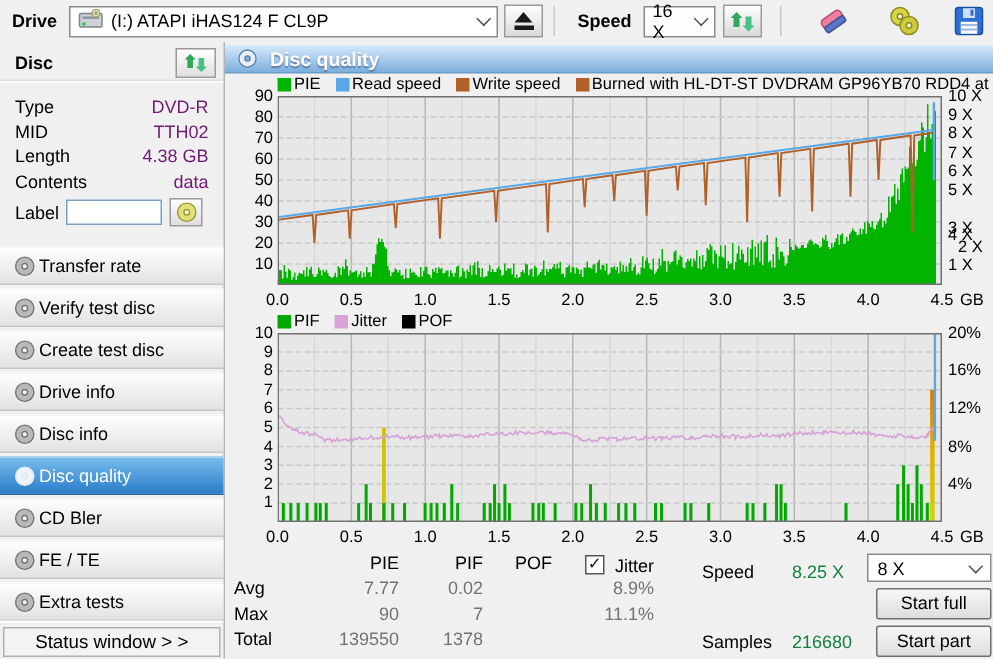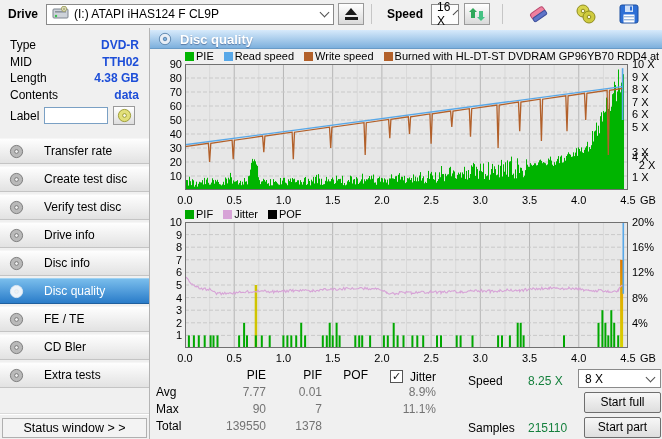--- a/index.html
+++ b/index.html
@@ -15,48 +15,48 @@
   
   .toolbar { position:absolute; left:0; top:0; width:662px; height:28px;
     display:flex; align-items:center; background:#f0f0f0; }
   .tb-label { font-weight:bold; margin:0 8px; }
   .combo { background:#fff; border:1px solid #8a8a8a; height:21px;
     display:flex; align-items:center; padding:0 5px; gap:5px; }
   .combo .chev, .sel .chev { width:7px; height:7px; border-right:1.6px solid #505050;
     border-bottom:1.6px solid #505050; transform:rotate(45deg); margin-top:-3px; }
   .drive-combo { width:288px; }
   .drive-combo .txt { flex:1; white-space:nowrap; overflow:hidden; }
-  .speed-combo { width:28px; background:#fdfdfd; }
+  .speed-combo { width:48px; background:#fdfdfd; }
   .tb-btn { border:1px solid #9a9a9a; background:linear-gradient(#ffffff,#d9d9d9);
     height:22px; display:flex; flex-direction:column; align-items:center; justify-content:center; }
   .eject-btn { width:26px; margin-left:4px; }
   .eject-tri { width:0; height:0; border-left:6px solid transparent;
     border-right:6px solid transparent; border-bottom:7px solid #1a1a1a; }
   .eject-bar { width:13px; height:2.5px; background:#1a1a1a; margin-top:2px; }
   .tb-sep { width:1px; height:20px; background:#c6c6c6; margin:0 7px; }
   .arrows-btn { width:26px; }
   .tb-icon { width:26px; height:24px; display:flex; align-items:center; justify-content:center; margin:0 3px; }
   
   .sidebar { position:absolute; left:0; top:28px; width:150px; height:411px;
     background:#f0f0f0; border-right:1px solid #b4b4b4; }
   .disc-head { height:24px; display:flex; align-items:center; justify-content:space-between;
     padding:0 5px 0 10px; border-bottom:1px solid #dcdcdc; box-shadow:0 1px 0 #fff; margin-top:2px;}
   .disc-head .t { font-weight:bold; }
   .mini-btn { border:1px solid #9a9a9a; background:linear-gradient(#ffffff,#dedede);
     width:27px; height:20px; display:flex; align-items:center; justify-content:center; }
   .info-rows { margin-top:9px; }
   .info-row { display:flex; justify-content:space-between; padding:0 10px; height:16.5px; align-items:center;}
-  .info-row .v { color:#1d4ed8; font-weight:bold; }
+  .info-row .v { color:#701a75; font-weight:normal; }
   .label-row { display:flex; align-items:center; padding:3px 4px 0 10px; gap:5px; }
   .label-row input { width:64px; height:17px; border:1px solid #7aa0c4; background:#fff; font-size:11px;}
   .label-row .mini-btn { width:22px; height:19px; }
   .side-btns { margin-top:13px; }
   .side-btn { height:26px; margin-bottom:2px; background:linear-gradient(#fefefe,#e2e2e2);
     border-top:1px solid #f6f6f6; border-bottom:1px solid #c4c4c4;
-    display:flex; align-items:center; gap:20px; padding-left:9px; cursor:default; }
+    display:flex; align-items:center; gap:2px; padding-left:9px; cursor:default; }
   .side-btn.active { background:linear-gradient(#79bdec,#2a7cc9); color:#fff; border-top:1px solid #9fd2f2; border-bottom:1px solid #1f5f9e;}
   .status-btn { position:absolute; left:2px; bottom:1px; width:145px; height:20px;
     border:1px solid #b0b0b0; background:#f3f3f3; text-align:center; line-height:18px; font-size:12.5px; }
   .side-sep { position:absolute; left:0; bottom:25px; width:149px; height:1px; background:#dadada; box-shadow:0 1px 0 #fff;}
   
   .panel-head { position:absolute; left:150px; top:30px; width:512px; height:19px;
     background:linear-gradient(#d7eafb,#7db0dd); border-bottom:1px solid #699bc7;
     display:flex; align-items:center; gap:8px; padding-left:8px;
     color:#fff; font-weight:bold; font-size:13px; text-shadow:0 1px 1px rgba(20,40,90,.45); }
   .legend { position:absolute; display:flex; align-items:center; gap:4px;
@@ -140,20 +140,29 @@
       <rect x="7" y="2.5" width="8" height="6.5" fill="#cfe0f8"></rect>
         <rect x="12" y="3.5" width="2" height="4" fill="#2d6fd6"></rect>
       <rect x="5.5" y="11.5" width="11" height="8" fill="#ffffff"></rect>
       <rect x="5.5" y="13" width="11" height="1.4" fill="#9db8dd"></rect>
         <rect x="5.5" y="16" width="11" height="1.4" fill="#9db8dd"></rect>
     </svg>
   </div>
 </div>
 
 <div class="sidebar">
+  <div class="disc-head">
+    <span class="t">Disc</span>
+    <div class="mini-btn">
+      <svg width="15" height="14" viewBox="0 0 16 15">
+        <polygon points="4,1 8,5 6,5 6,11 2,11 2,5 0,5" fill="#2fa85a"></polygon>
+        <polygon points="12,14 16,10 14,10 14,4 10,4 10,10 8,10" fill="#46c284"></polygon>
+      </svg>
+    </div>
+  </div>
   <div class="info-rows" id="info-rows">
       <div class="info-row">
         <span>Type</span>
         <span class="v">DVD-R</span>
       </div>
       <div class="info-row">
         <span>MID</span>
         <span class="v">TTH02</span>
       </div>
       <div class="info-row">
@@ -181,28 +190,28 @@
           <circle cx="8" cy="8" r="6.5" fill="#b9b9b9" stroke="#777"></circle>
           <circle cx="8" cy="8" r="2" fill="#f0f0f0" stroke="#777"></circle>
         </svg>
         <span>Transfer rate</span>
       </div>
       <div class="side-btn">
         <svg width="15" height="15" viewBox="0 0 16 16">
           <circle cx="8" cy="8" r="6.5" fill="#b9b9b9" stroke="#777"></circle>
           <circle cx="8" cy="8" r="2" fill="#f0f0f0" stroke="#777"></circle>
         </svg>
+        <span>Verify test disc</span>
+      </div>
+      <div class="side-btn">
+        <svg width="15" height="15" viewBox="0 0 16 16">
+          <circle cx="8" cy="8" r="6.5" fill="#b9b9b9" stroke="#777"></circle>
+          <circle cx="8" cy="8" r="2" fill="#f0f0f0" stroke="#777"></circle>
+        </svg>
         <span>Create test disc</span>
-      </div>
-      <div class="side-btn">
-        <svg width="15" height="15" viewBox="0 0 16 16">
-          <circle cx="8" cy="8" r="6.5" fill="#b9b9b9" stroke="#777"></circle>
-          <circle cx="8" cy="8" r="2" fill="#f0f0f0" stroke="#777"></circle>
-        </svg>
-        <span>Verify test disc</span>
       </div>
       <div class="side-btn">
         <svg width="15" height="15" viewBox="0 0 16 16">
           <circle cx="8" cy="8" r="6.5" fill="#b9b9b9" stroke="#777"></circle>
           <circle cx="8" cy="8" r="2" fill="#f0f0f0" stroke="#777"></circle>
         </svg>
         <span>Drive info</span>
       </div>
       <div class="side-btn">
         <svg width="15" height="15" viewBox="0 0 16 16">
@@ -216,28 +225,28 @@
           <circle cx="8" cy="8" r="6.5" fill="#eef4fa" stroke="#dde8f2"></circle>
           <circle cx="8" cy="8" r="2" fill="#f0f0f0" stroke="#dde8f2"></circle>
         </svg>
         <span>Disc quality</span>
       </div>
       <div class="side-btn">
         <svg width="15" height="15" viewBox="0 0 16 16">
           <circle cx="8" cy="8" r="6.5" fill="#b9b9b9" stroke="#777"></circle>
           <circle cx="8" cy="8" r="2" fill="#f0f0f0" stroke="#777"></circle>
         </svg>
+        <span>CD Bler</span>
+      </div>
+      <div class="side-btn">
+        <svg width="15" height="15" viewBox="0 0 16 16">
+          <circle cx="8" cy="8" r="6.5" fill="#b9b9b9" stroke="#777"></circle>
+          <circle cx="8" cy="8" r="2" fill="#f0f0f0" stroke="#777"></circle>
+        </svg>
         <span>FE / TE</span>
-      </div>
-      <div class="side-btn">
-        <svg width="15" height="15" viewBox="0 0 16 16">
-          <circle cx="8" cy="8" r="6.5" fill="#b9b9b9" stroke="#777"></circle>
-          <circle cx="8" cy="8" r="2" fill="#f0f0f0" stroke="#777"></circle>
-        </svg>
-        <span>CD Bler</span>
       </div>
       <div class="side-btn">
         <svg width="15" height="15" viewBox="0 0 16 16">
           <circle cx="8" cy="8" r="6.5" fill="#b9b9b9" stroke="#777"></circle>
           <circle cx="8" cy="8" r="2" fill="#f0f0f0" stroke="#777"></circle>
         </svg>
         <span>Extra tests</span>
       </div>
     </div>
   <div class="side-sep"></div>
@@ -480,21 +489,21 @@
     <div class="h c">PIE</div>
     <div class="h c">PIF</div>
     <div class="h c">POF</div>
     <div class="h jit-head">
       <span class="checkbox">✓</span>
       <span>Jitter</span>
     </div>
 
     <div class="lab">Avg</div>
     <div class="c val">7.77</div>
-    <div class="c val">0.01</div>
+    <div class="c val">0.02</div>
     <div class="c val"></div>
     <div class="c val">8.9%</div>
 
     <div class="lab">Max</div>
     <div class="c val">90</div>
     <div class="c val">7</div>
     <div class="c val"></div>
     <div class="c val">11.1%</div>
 
     <div class="lab">Total</div>
@@ -503,21 +512,21 @@
     <div class="c val"></div>
     <div class="c val"></div>
   </div>
 
   <div class="kv" style="left:318px; top:8px;">
     <span class="k">Speed</span>
     <span class="v">8.25 X</span>
   </div>
   <div class="kv" style="left:318px; top:55px;">
     <span class="k">Samples</span>
-    <span class="v">215110</span>
+    <span class="v">216680</span>
   </div>
 
   <div class="sel">
     <span>8 X</span>
     <span class="chev"></span>
   </div>
   <div class="act-btn" style="top:26px;">Start full</div>
   <div class="act-btn" style="top:51px;">Start part</div>
 </div>
 

